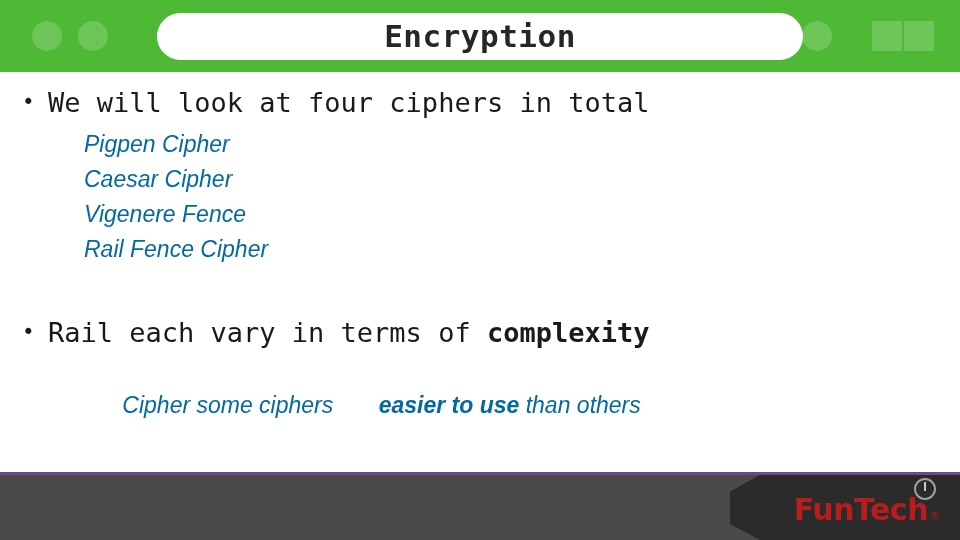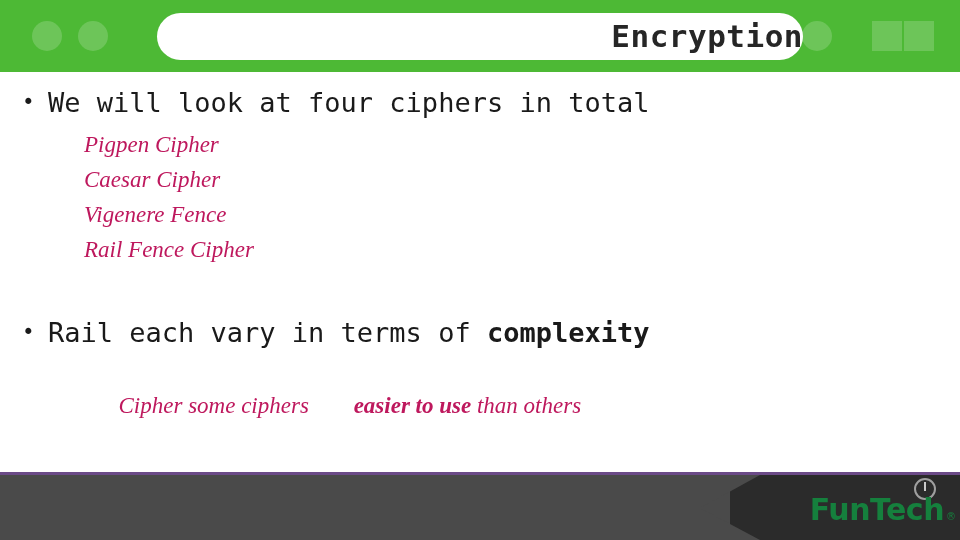--- a/index.html
+++ b/index.html
@@ -44,21 +44,21 @@
     left: 157px; top: 13px;
     width: 646px; height: 47px;
     background: #ffffff;
     border-radius: 24px;
   }
   .title-text {
     position: absolute;
     left: 157px; top: 13px;
     width: 646px; height: 47px;
     line-height: 47px;
-    text-align: right;
+    text-align: center;
     font-family: "DejaVu Sans Mono", monospace;
     font-weight: bold;
     font-size: 31px;
     color: #262626;
     letter-spacing: 0.5px;
   }
 
   
   .body-area {
     position: absolute;
@@ -79,24 +79,24 @@
     width: 26px;
     font-size: 21px;
     line-height: 30px;
     color: #1a1a1a;
   }
   .bullet-l1 .text { line-height: 32px; }
 
   .sub-line {
     position: absolute;
     left: 84px;
-    font-family: Liberation Serif, serif;
+    font-family: Liberation Sans, sans-serif;
     font-size: 23px;
     font-style: italic;
-    color: #be185d;
+    color: #0369a1;
     white-space: pre;
     line-height: 31px;
   }
 
   .bold-seg { font-weight: bold; font-style: normal; }
   .bold-ital { font-weight: bold; font-style: italic; margin-left: 39px; }
 
   
   .footer-rule {
     position: absolute;
@@ -120,24 +120,24 @@
     position: absolute;
     left: 700px; top: 475px;
     width: 0; height: 0;
     border-top: 33px solid #4a4a4a;
     border-bottom: 32px solid #4a4a4a;
     border-right: 60px solid transparent;
   }
 
   .logo {
     position: absolute;
-    right: 4px; top: 495px;
+    right: 20px; top: 495px;
     display: flex;
     align-items: baseline;
-    color: #15803d;
+    color: #b91c1c;
     font-family: "DejaVu Sans", sans-serif;
   }
   .logo-text {
     font-size: 30px;
     font-weight: bold;
     letter-spacing: -0.5px;
     line-height: 30px;
   }
   .logo-reg {
     font-size: 10px;

